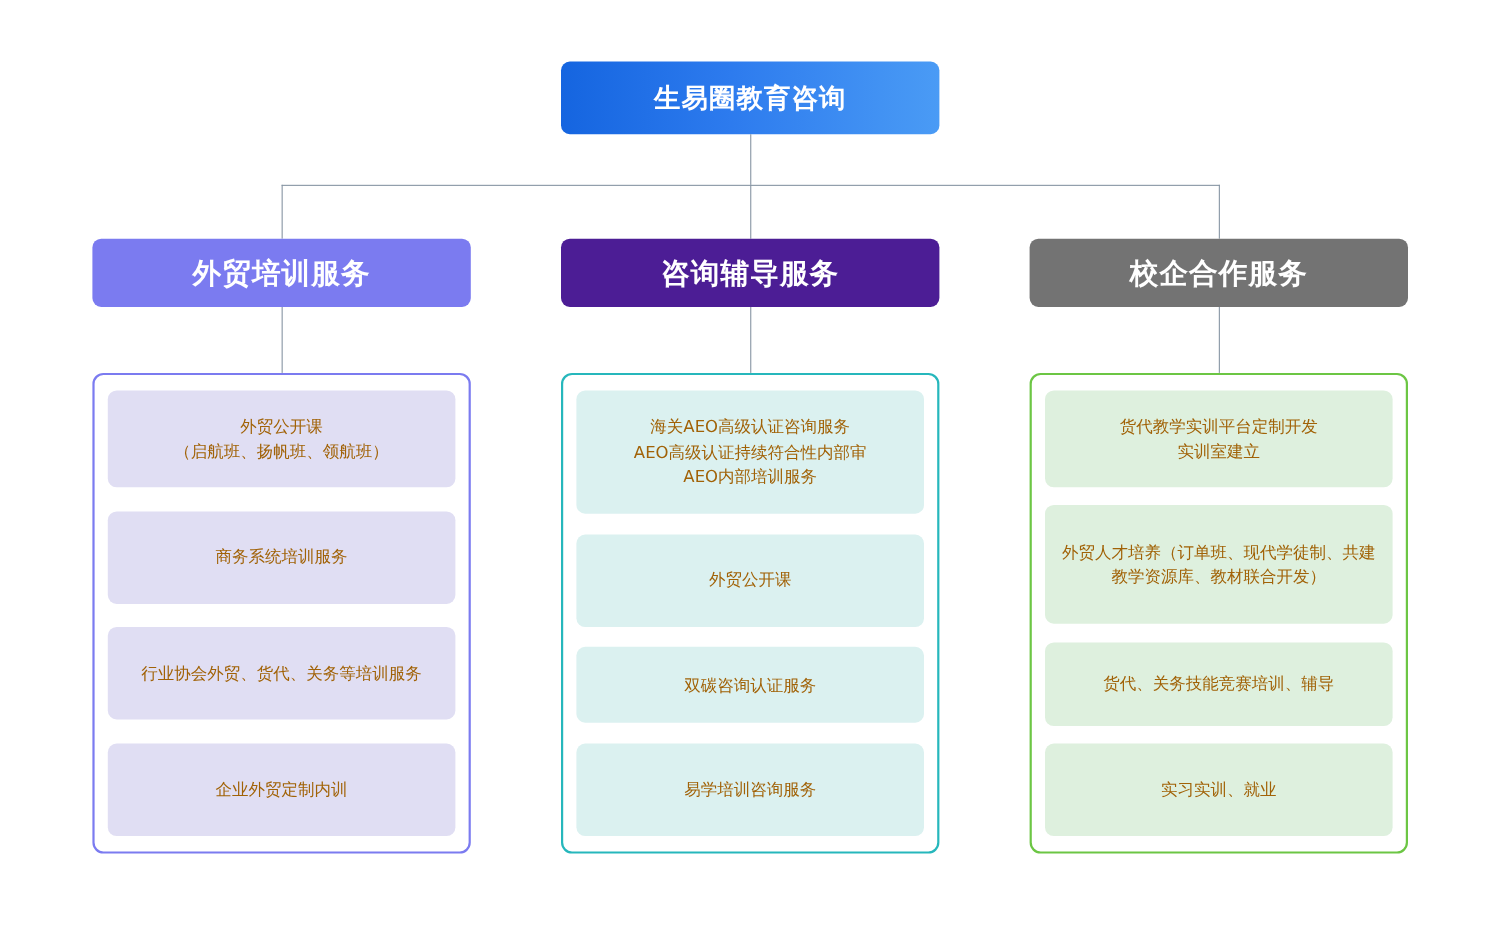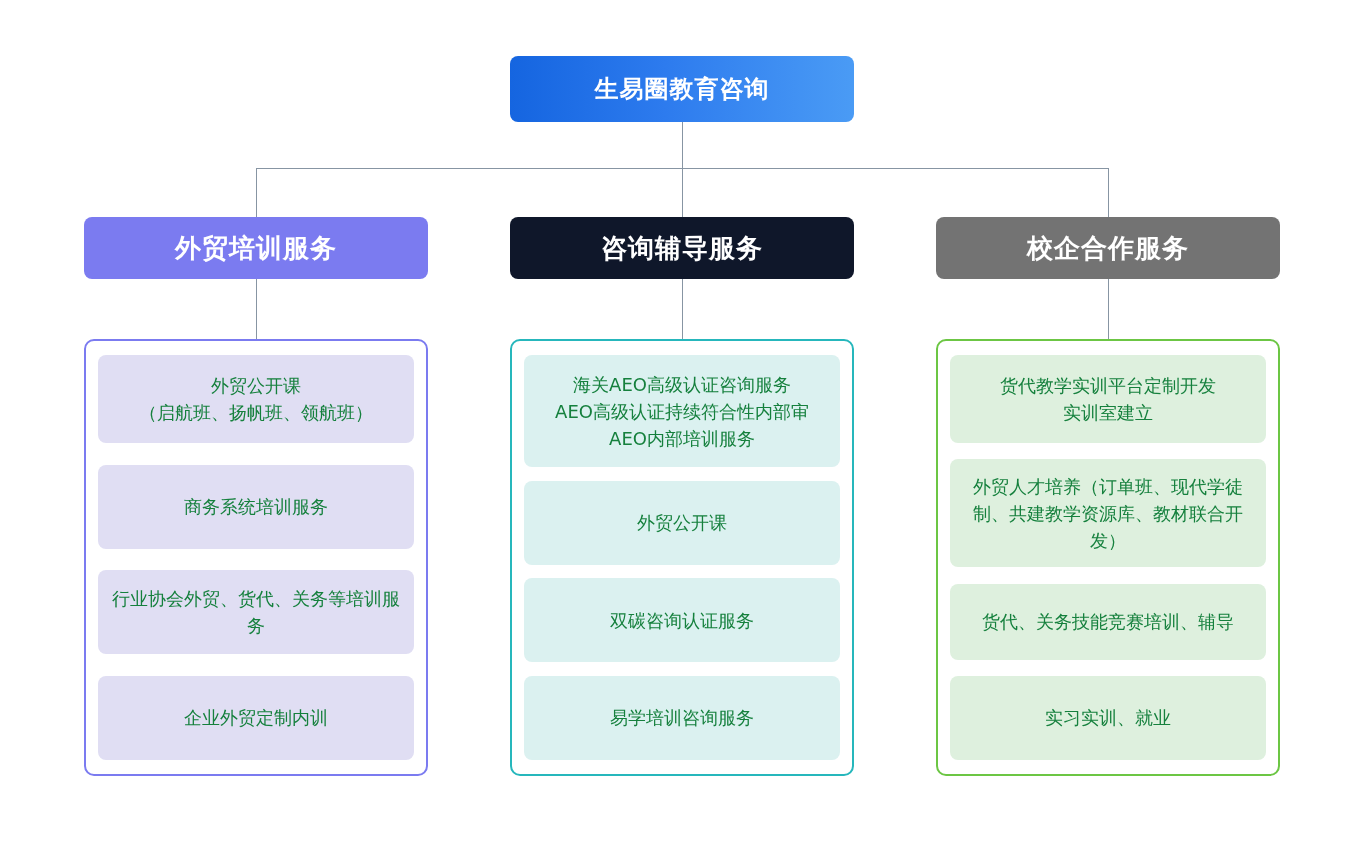--- a/index.html
+++ b/index.html
@@ -57,21 +57,21 @@
     align-items: center;
     justify-content: center;
   }
   .col-header-label {
     color: #ffffff;
     font-size: 26px;
     font-weight: bold;
     letter-spacing: 1px;
   }
   .hdr-1 { left: 84px;  background: #7B7BF0; }
-  .hdr-2 { left: 510px; background: #0f172a; }
+  .hdr-2 { left: 510px; background: #4c1d95; }
   .hdr-3 { left: 936px; background: #74C council; }
   .hdr-3 { left: 936px; background: #737373; }
 
   
   .col-box {
     position: absolute;
     top: 339px;
     width: 344px;
     height: 437px;
     border-radius: 10px;
@@ -86,38 +86,38 @@
   .box-3 { left: 936px; border-color: #6CC644; }
 
   
   .card {
     border-radius: 8px;
     padding: 10px 14px;
     display: flex;
     align-items: center;
     justify-content: center;
     text-align: center;
-    color: #15803d;
-    font-size: 18px;
+    color: #a16207;
+    font-size: 15px;
     line-height: 1.5;
     white-space: pre-line;
   }
   .box-1 .card { background: #E0DEF3; }
   .box-2 .card { background: #DBF1F0; }
   .box-3 .card { background: #DEF0DE; }
 
   
   .box-1 .card:nth-child(1) { height: 88px; }
   .box-1 .card:nth-child(2) { height: 84px; }
   .box-1 .card:nth-child(3) { height: 84px; }
   .box-1 .card:nth-child(4) { height: 84px; }
 
   .box-2 .card:nth-child(1) { height: 112px; }
   .box-2 .card:nth-child(2) { height: 84px; }
-  .box-2 .card:nth-child(3) { height: 84px; }
+  .box-2 .card:nth-child(3) { height: 69px; }
   .box-2 .card:nth-child(4) { height: 84px; }
 
   .box-3 .card:nth-child(1) { height: 88px; }
   .box-3 .card:nth-child(2) { height: 108px; }
   .box-3 .card:nth-child(3) { height: 76px; }
   .box-3 .card:nth-child(4) { height: 84px; }
 </style>
 </head>
 <body>
 

